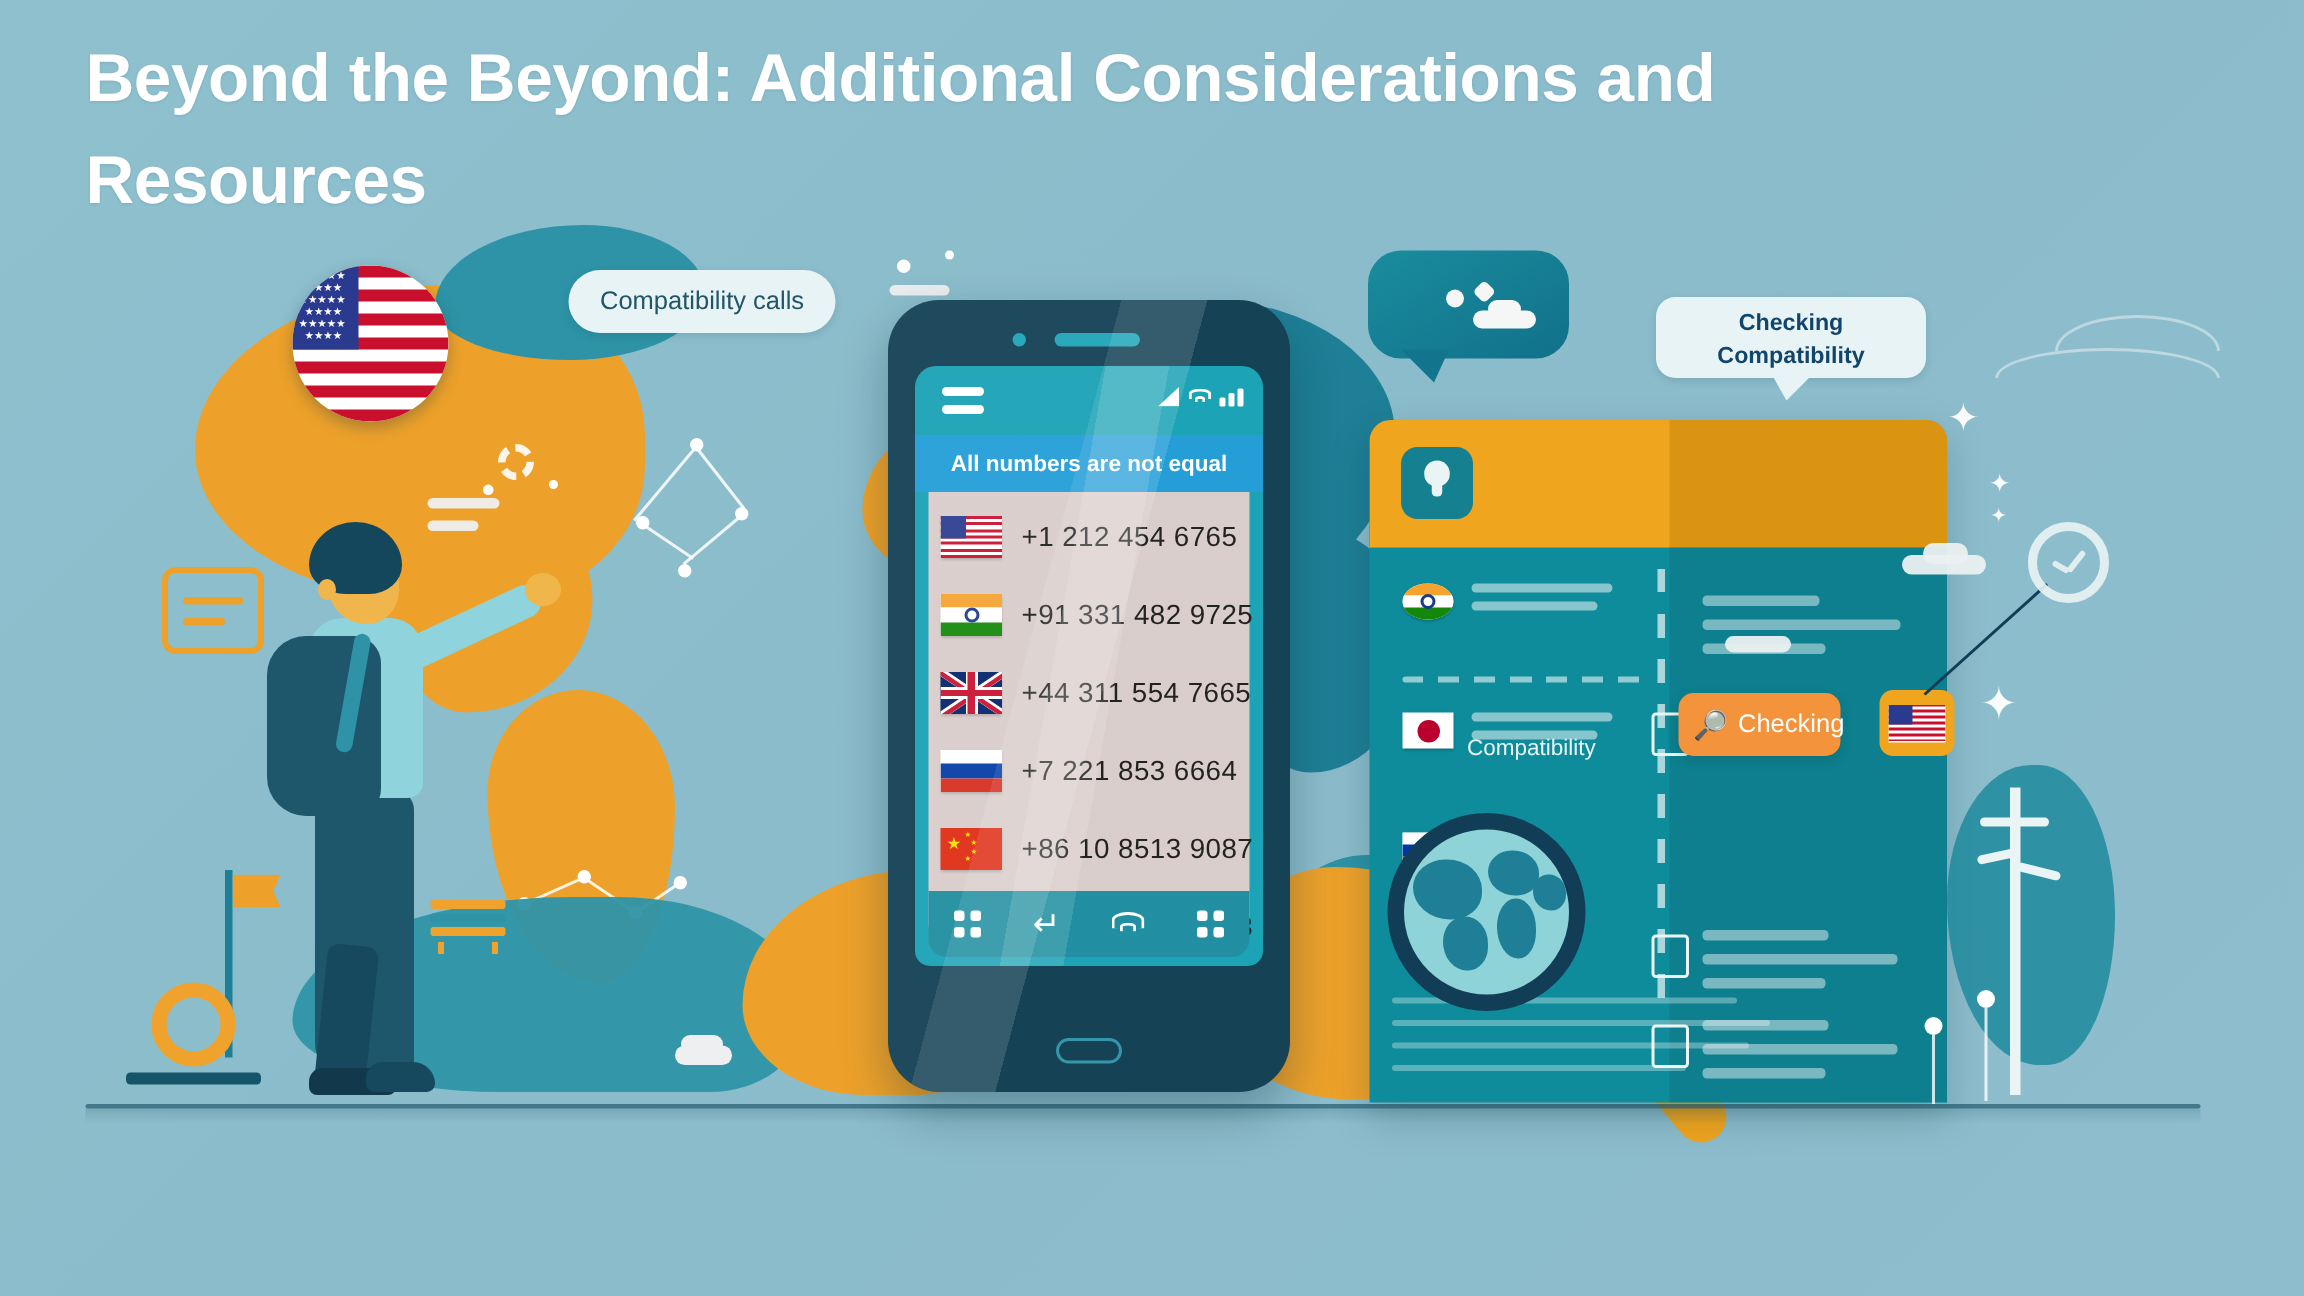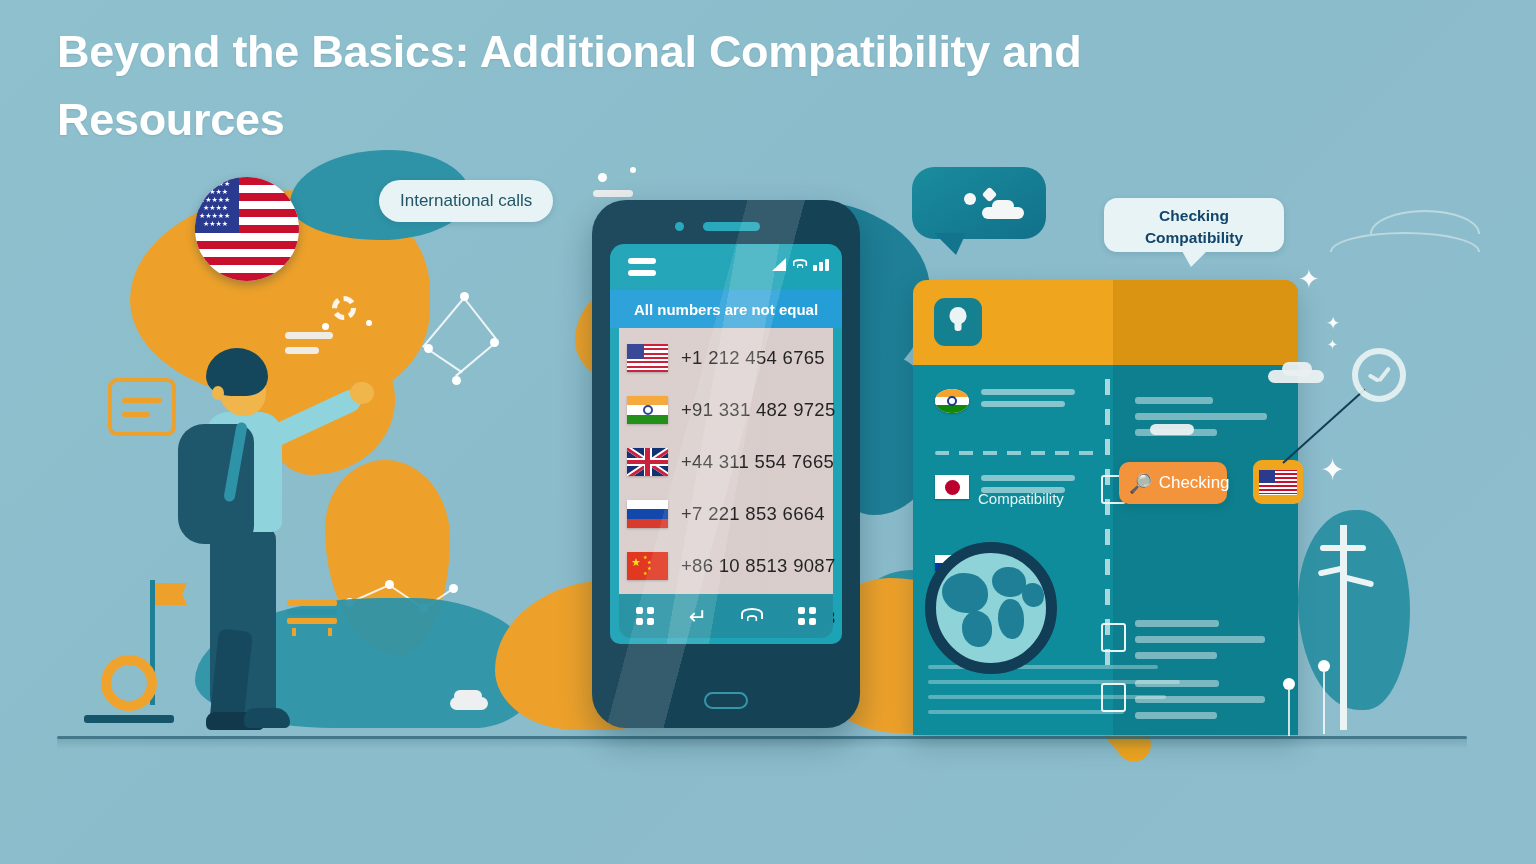--- a/index.html
+++ b/index.html
@@ -460,21 +460,21 @@
   <div class="canton">
     <div class="st" style="left:4px;top:4px;">★★★★★</div>
     <div class="st" style="left:8px;top:12px;">★★★★</div>
     <div class="st" style="left:4px;top:20px;">★★★★★</div>
     <div class="st" style="left:8px;top:28px;">★★★★</div>
     <div class="st" style="left:4px;top:36px;">★★★★★</div>
     <div class="st" style="left:8px;top:44px;">★★★★</div>
   </div>
 </div>
 
-<div class="pill">International calls</div>
+<div class="pill">Compatibility calls</div>
 
 <div class="phone">
   <div class="cam"></div>
   <div class="speaker"></div>
 
   <div class="screen">
     <div class="statusbar">
       <div class="hamburger">
         <i></i>
           <i></i>
@@ -727,13 +727,13 @@
 <div class="tree-stem"></div>
 <div class="tree-br" style="left:1320px;top:545px;width:46px;height:6px;"></div>
 <div class="tree-br" style="left:1344px;top:578px;width:30px;height:6px;transform:rotate(14deg);"></div>
 <div class="tree-br" style="left:1318px;top:568px;width:26px;height:6px;transform:rotate(-12deg);"></div>
 
 <div class="litdot" style="left:1283px;top:678px;"></div>
 <div class="litstem" style="left:1288px;top:690px;height:46px;"></div>
 <div class="litdot" style="left:1318px;top:660px;"></div>
 <div class="litstem" style="left:1323px;top:672px;height:62px;"></div>
 
-<div class="title">Beyond the Basics: Additional Compatibility and Resources</div>
+<div class="title">Beyond the Beyond: Additional Considerations and Resources</div>
 
 </body></html>

